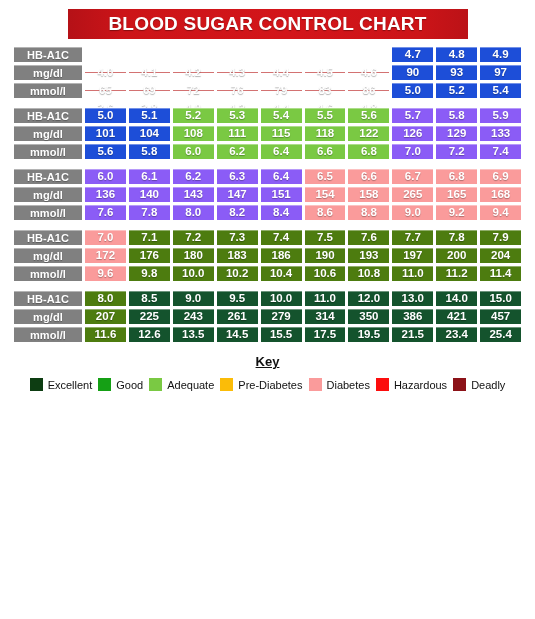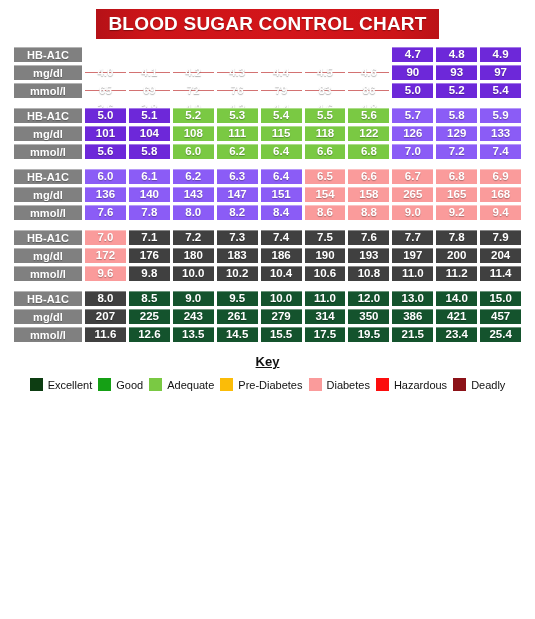--- a/index.html
+++ b/index.html
@@ -22,21 +22,21 @@
     box-sizing: border-box;
   }
 
   
   .title-wrap {
     padding-top: 9px;
     display: flex;
     justify-content: center;
   }
   .title-banner {
-    width: 343px;
+    width: 400px;
     height: 30px;
     display: flex;
     align-items: center;
     justify-content: center;
     background: linear-gradient(to right, #b51117 0%, #cc1418 14%, #d3151a 55%, #cc1418 88%, #bb1217 100%);
     color: #ffffff;
     font-size: 19px;
     font-weight: bold;
     letter-spacing: 0.2px;
     text-shadow: 0 1px 1px rgba(0,0,0,0.35);
@@ -84,25 +84,25 @@
     font-size: 11px;
     letter-spacing: 0.1px;
     border-top: 1px solid #b4b4b4;
   }
   .cell.val {
     flex: 1 1 0;
   }
 
   
   .c-excellent  { background: #b91c1c; margin-top: 25px; }
-  .c-good       { background: #6d28d9; }
+  .c-good       { background: #1d4ed8; }
   .c-adequate   { background: #7ac943; }
   .c-prediab    { background: #8b5cf6; }
   .c-diabetes   { background: #fa9b9b; }
-  .c-hazardous  { background: #404040; }
+  .c-hazardous  { background: #4d7c0f; }
   .c-deadly     { background: #14532d; }
 
   
   .key-area {
     padding-top: 12px;
     text-align: center;
   }
   .key-title {
     font-size: 13px;
     font-weight: bold;

